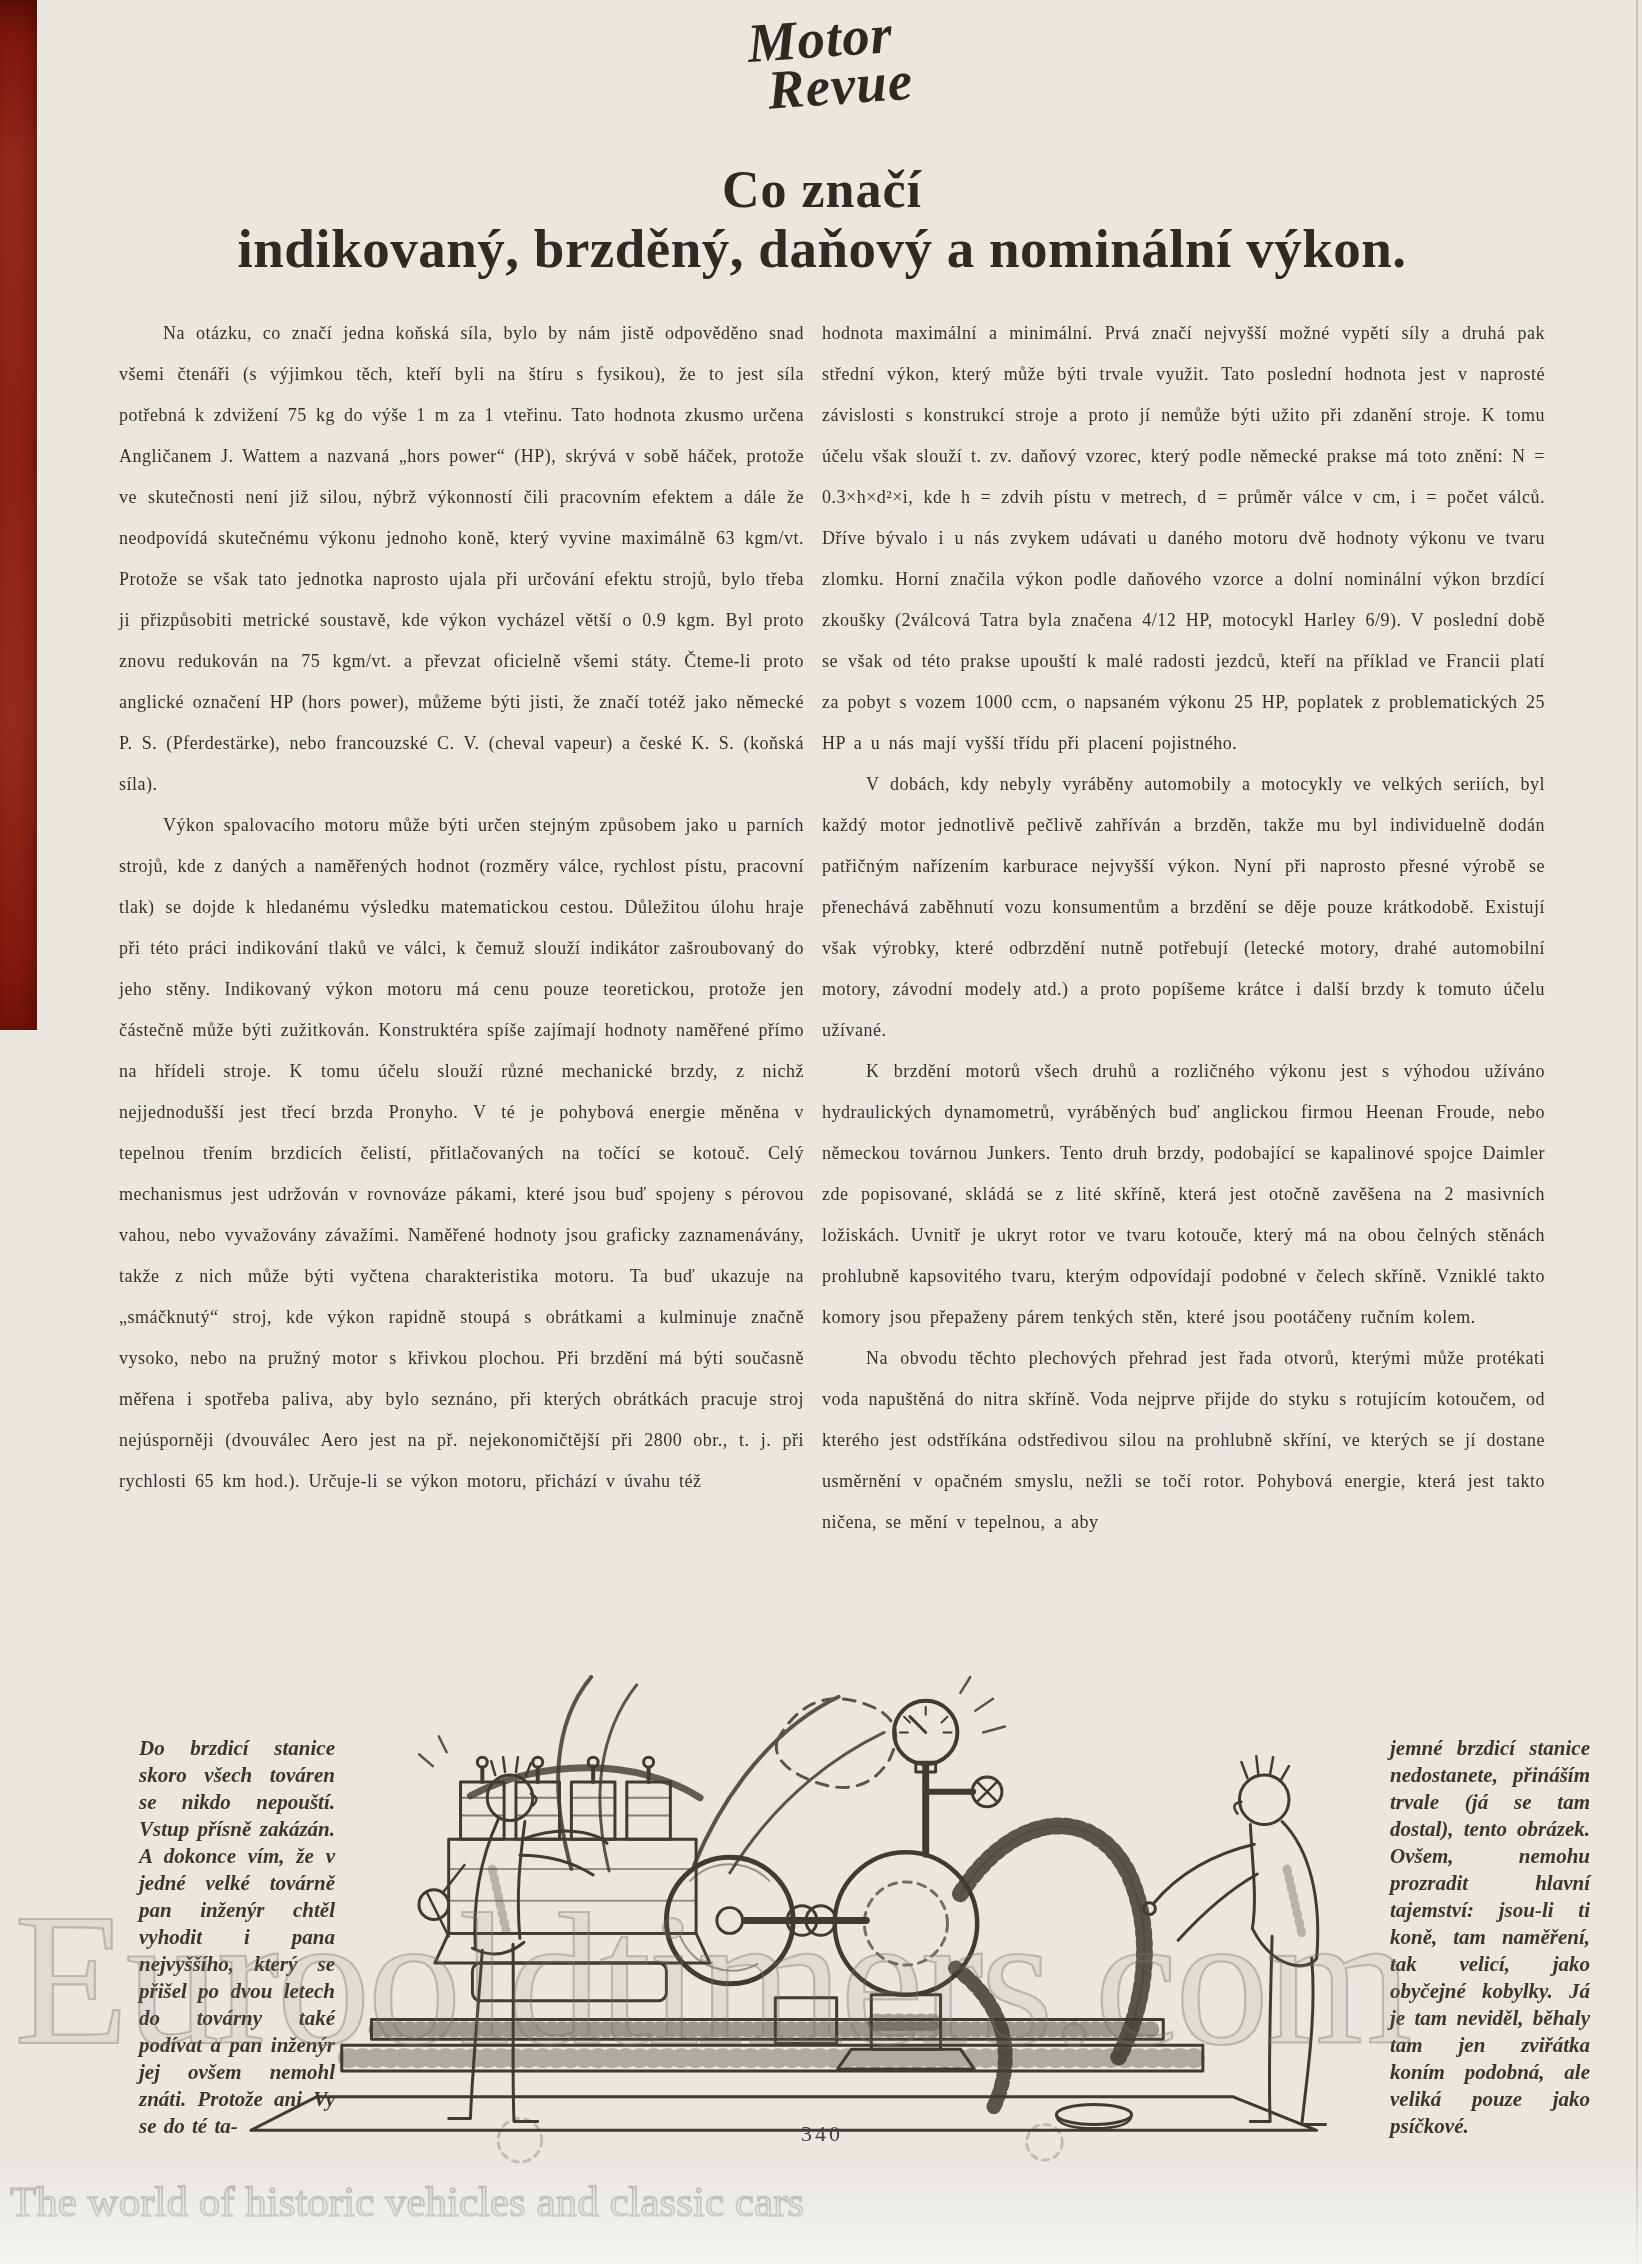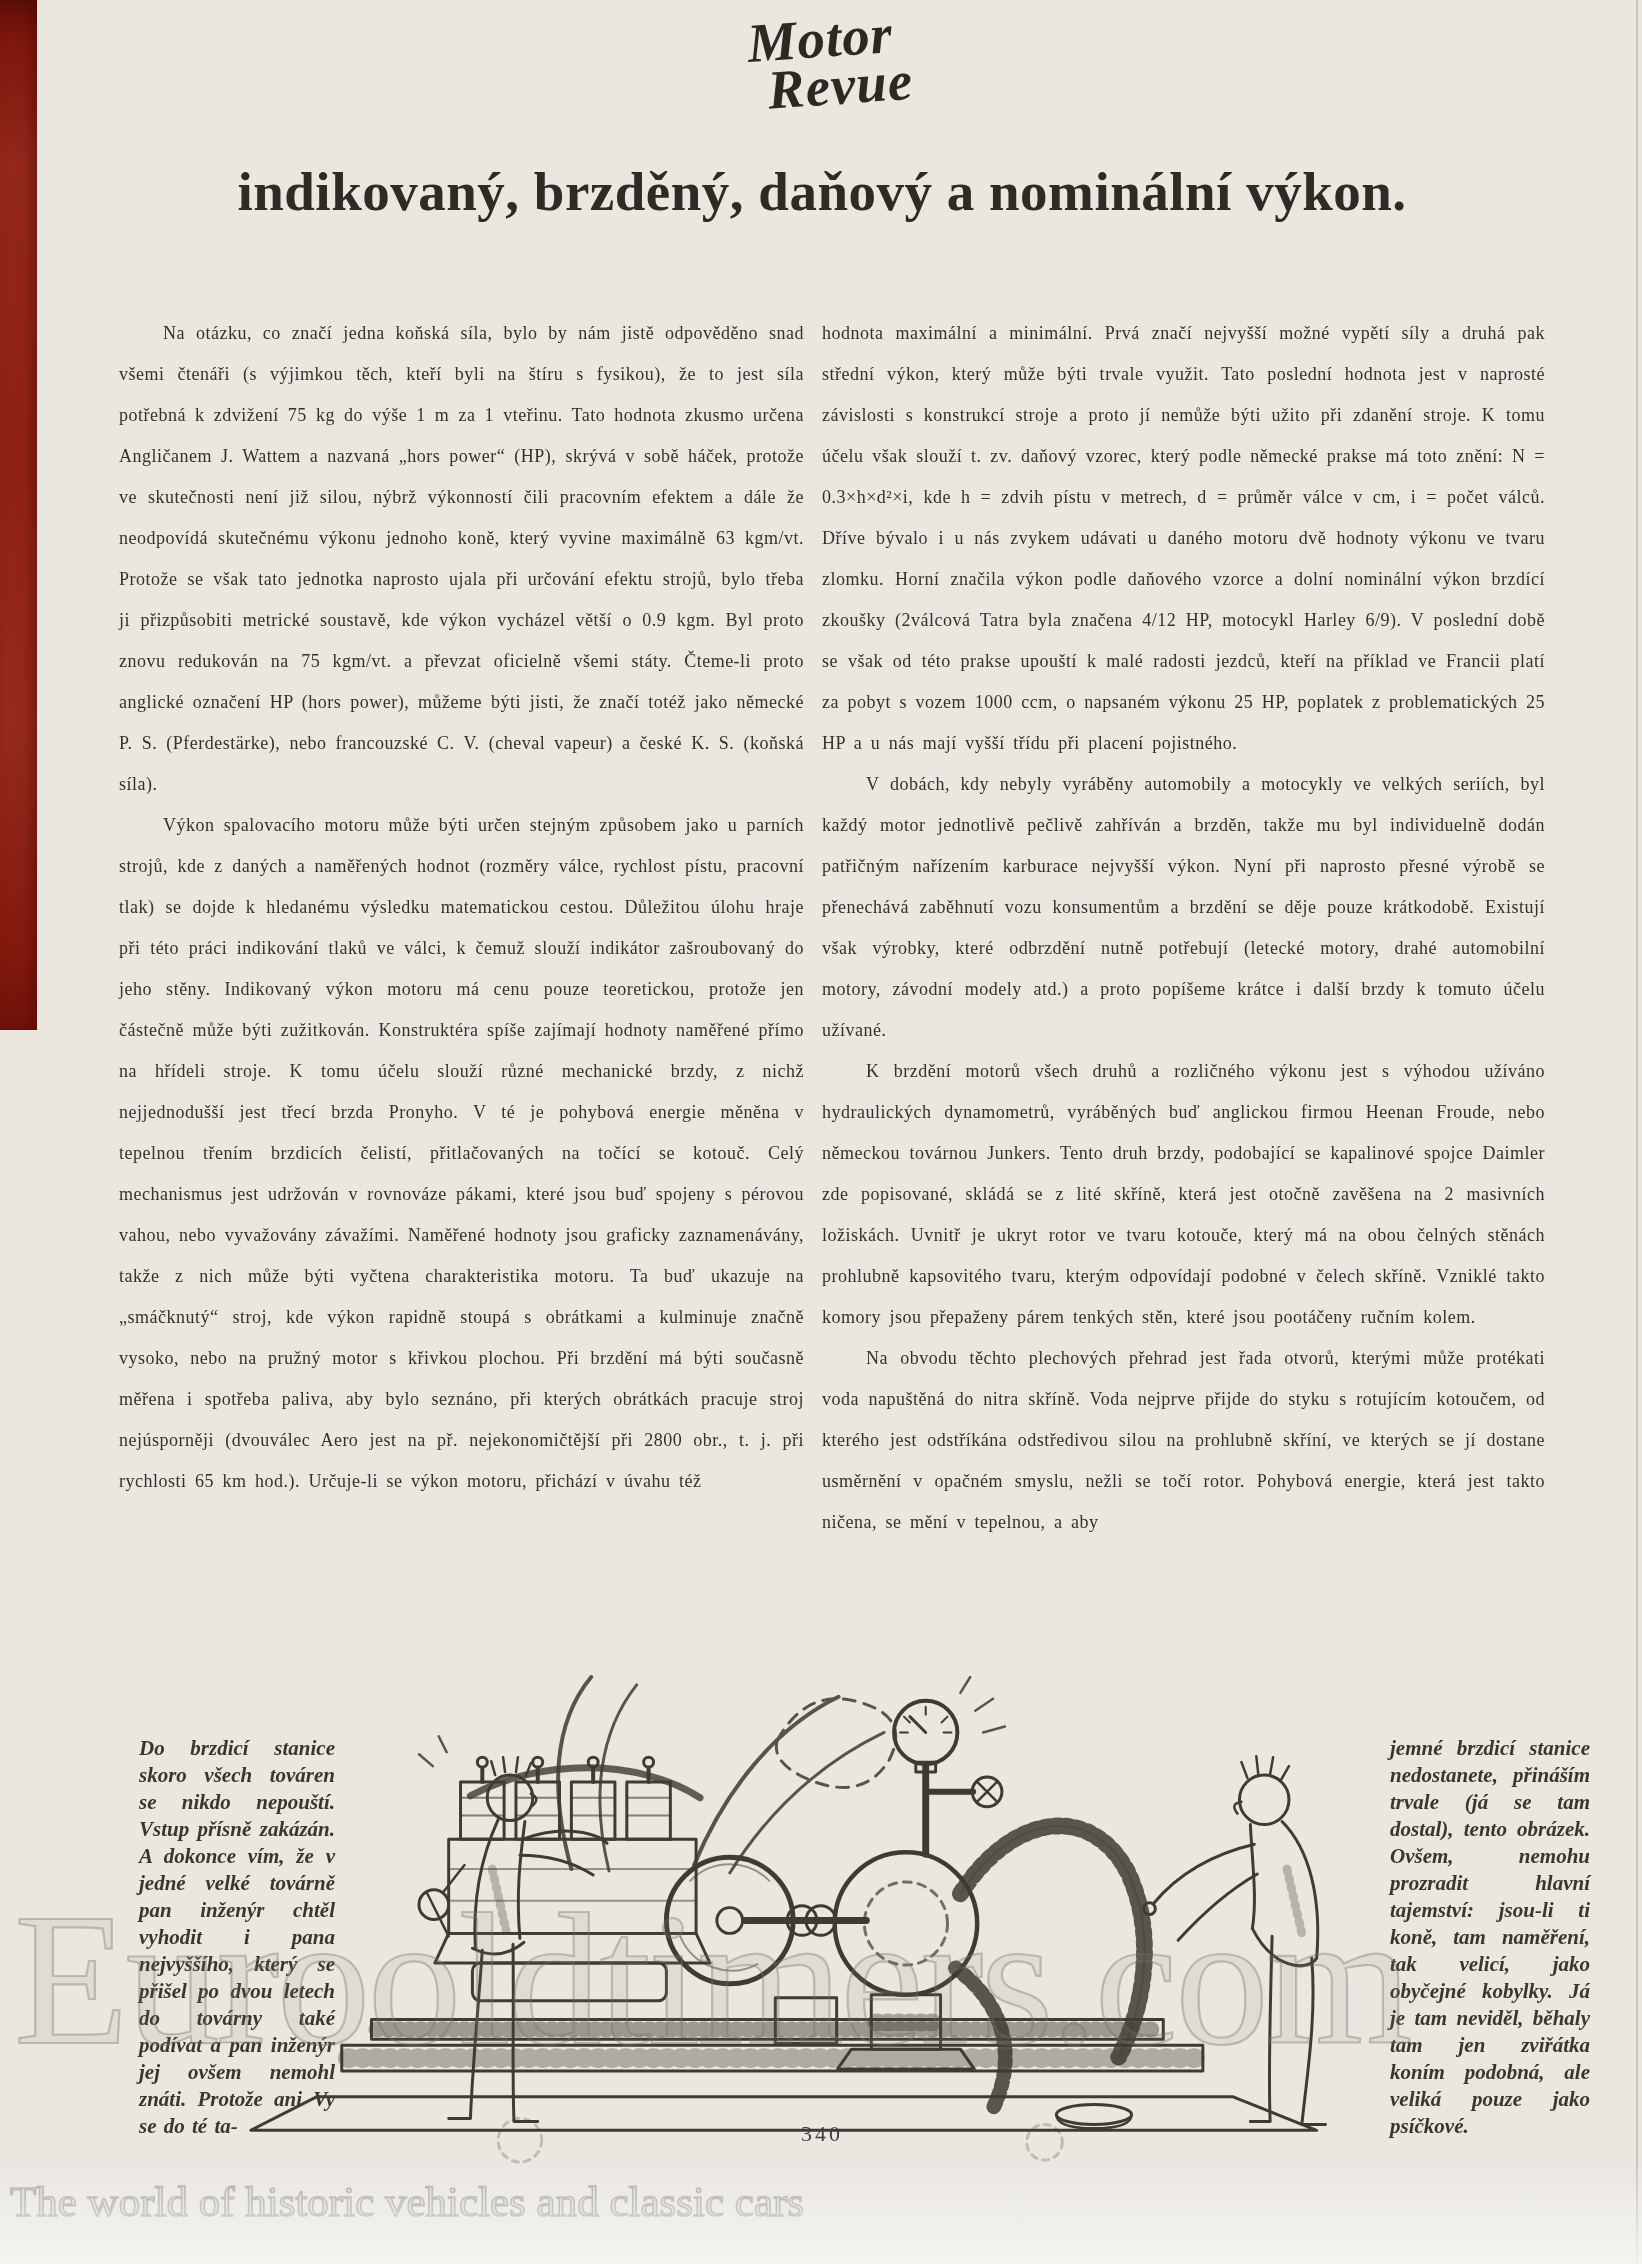--- a/index.html
+++ b/index.html
@@ -57,20 +57,21 @@
 <div class="page">
 
   <div class="red-strip"></div>
 
   <div class="header">
     <div class="logo">
       <span class="l1">Motor</span>
       <span class="l2">Revue</span>
     </div>
     <div class="title">
+      <div class="t1">Co značí</div>
       <div class="t2">indikovaný, brzděný, daňový a nominální výkon.</div>
     </div>
   </div>
 
   <div class="col col-left">
     <p class="indent">Na otázku, co značí jedna koňská síla, bylo by nám jistě odpověděno snad všemi čtenáři (s výjimkou těch, kteří byli na štíru s fysikou), že to jest síla potřebná k zdvižení 75 kg do výše 1 m za 1 vteřinu. Tato hodnota zkusmo určena Angličanem J. Wattem a nazvaná „hors power“ (HP), skrývá v sobě háček, protože ve skutečnosti není již silou, nýbrž výkonností čili pracovním efektem a dále že neodpovídá skutečnému výkonu jednoho koně, který vyvine maximálně 63 kgm/vt. Protože se však tato jednotka naprosto ujala při určování efektu strojů, bylo třeba ji přizpůsobiti metrické soustavě, kde výkon vycházel větší o 0.9 kgm. Byl proto znovu redukován na 75 kgm/vt. a převzat oficielně všemi státy. Čteme-li proto anglické označení HP (hors power), můžeme býti jisti, že značí totéž jako německé P. S. (Pferdestärke), nebo francouzské C. V. (cheval vapeur) a české K. S. (koňská síla).</p>
     <p class="indent">Výkon spalovacího motoru může býti určen stejným způsobem jako u parních strojů, kde z daných a naměřených hodnot (rozměry válce, rychlost pístu, pracovní tlak) se dojde k hledanému výsledku matematickou cestou. Důležitou úlohu hraje při této práci indikování tlaků ve válci, k čemuž slouží indikátor zašroubovaný do jeho stěny. Indikovaný výkon motoru má cenu pouze teoretickou, protože jen částečně může býti zužitkován. Konstruktéra spíše zajímají hodnoty naměřené přímo na hřídeli stroje. K tomu účelu slouží různé mechanické brzdy, z nichž nejjednodušší jest třecí brzda Pronyho. V té je pohybová energie měněna v tepelnou třením brzdicích čelistí, přitlačovaných na točící se kotouč. Celý mechanismus jest udržován v rovnováze pákami, které jsou buď spojeny s pérovou vahou, nebo vyvažovány závažími. Naměřené hodnoty jsou graficky zaznamenávány, takže z nich může býti vyčtena charakteristika motoru. Ta buď ukazuje na „smáčknutý“ stroj, kde výkon rapidně stoupá s obrátkami a kulminuje značně vysoko, nebo na pružný motor s křivkou plochou. Při brzdění má býti současně měřena i spotřeba paliva, aby bylo seznáno, při kterých obrátkách pracuje stroj nejúsporněji (dvouválec Aero jest na př. nejekonomičtější při 2800 obr., t. j. při rychlosti 65 km hod.). Určuje-li se výkon motoru, přichází v úvahu též</p>
   </div>
 
   <div class="col col-right">

